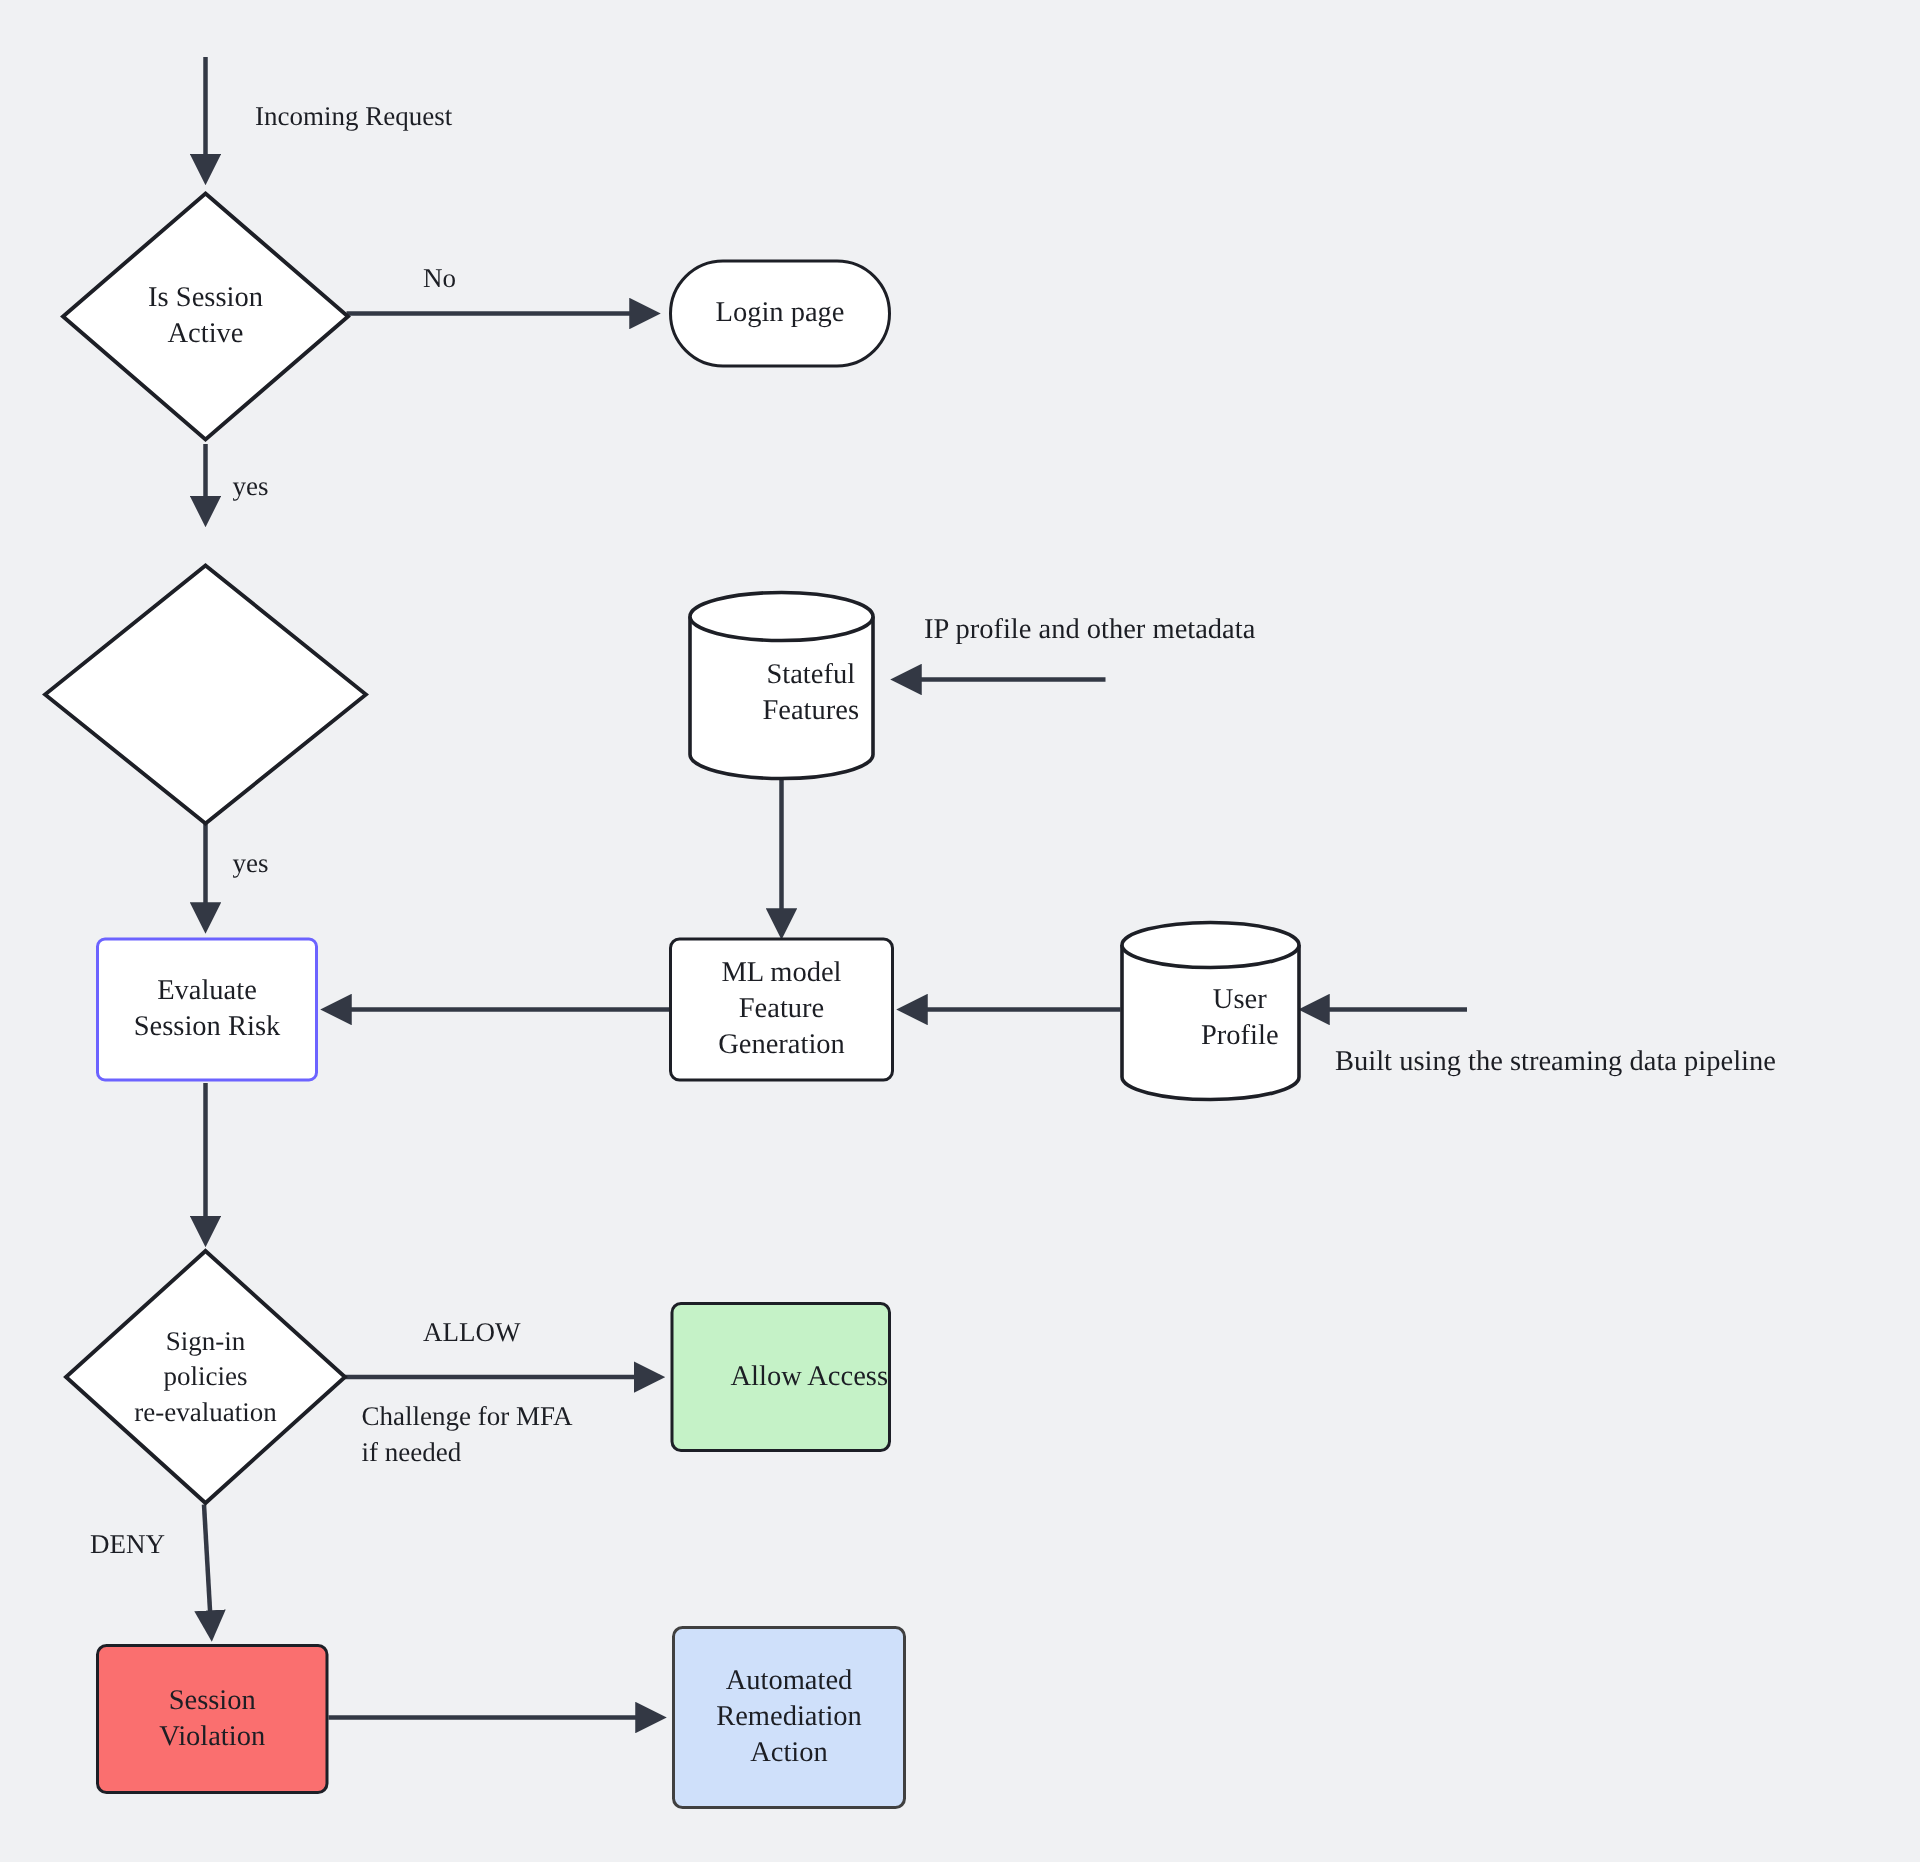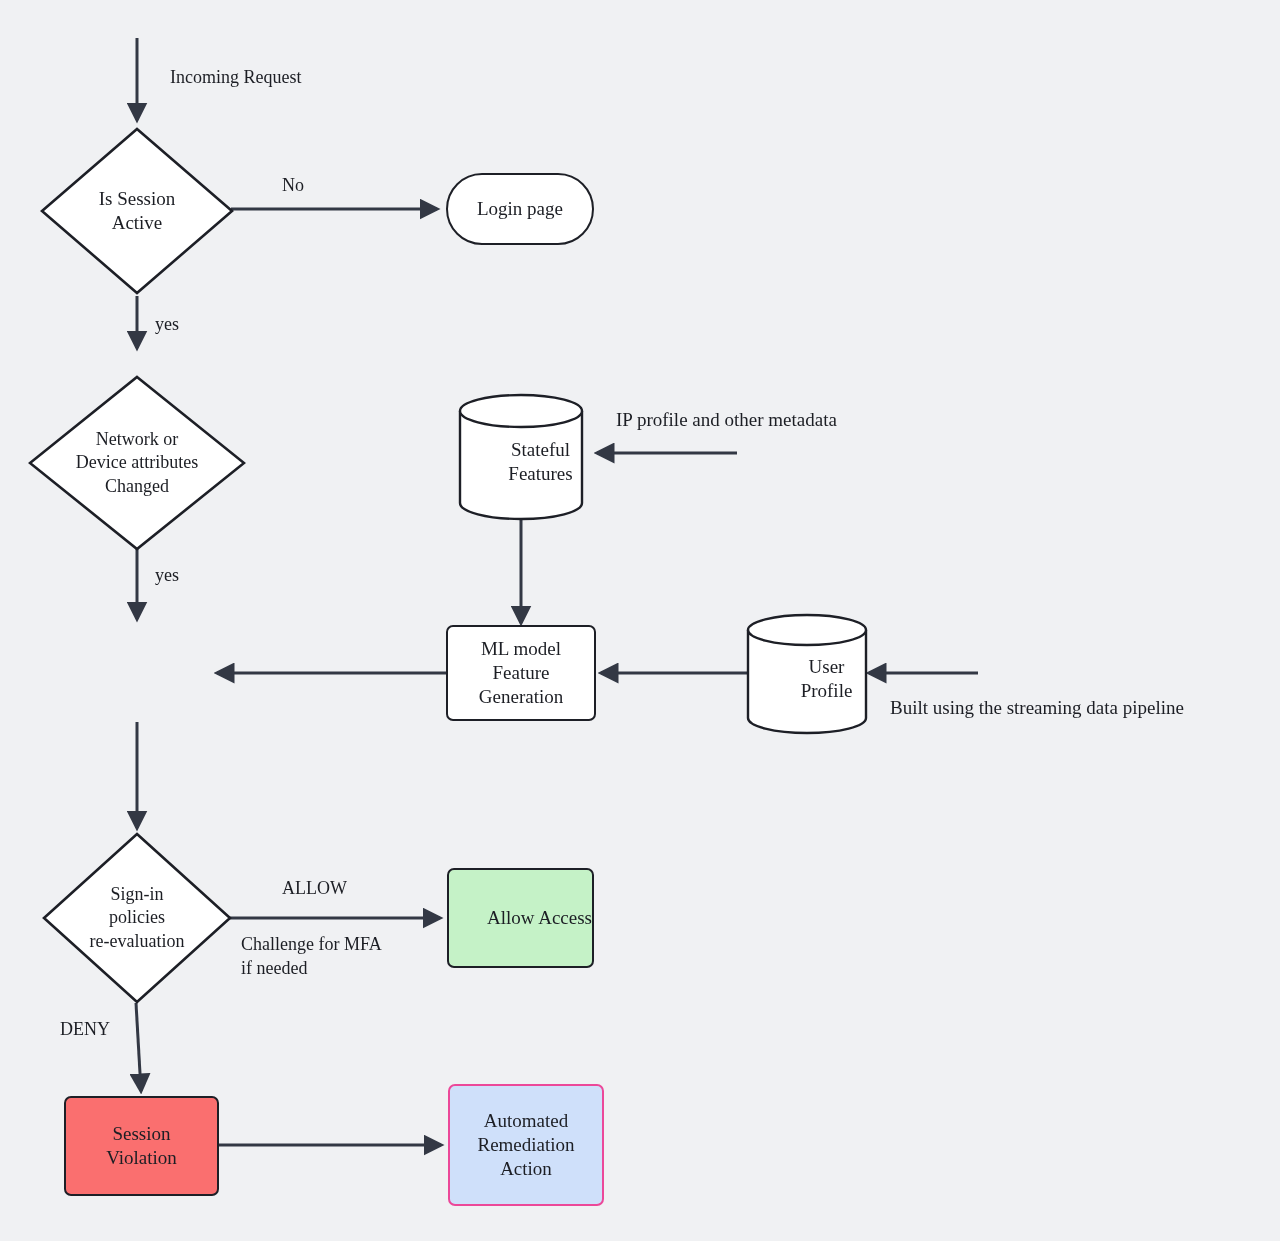--- a/index.html
+++ b/index.html
@@ -58,21 +58,21 @@
   .rect.fill-green {
     background: #c5f2c7;
     border: 2px solid #1d1f26;
   }
   .rect.fill-red {
     background: #fa6f6f;
     border: 2px solid #1d1f26;
   }
   .rect.fill-blue {
     background: #cfe0fa;
-    border: 2px solid #ec4899;
+    border: 2px solid #404040;
   }
   .rect.align-left {
     justify-content: flex-end;
     padding-left: 14px;
     text-align: left;
   }
 
   
   .stadium {
     background: #ffffff;
@@ -179,34 +179,35 @@
   </div>
 
   <div class="node stadium" style="left:446px; top:173px; width:148px; height:72px;">
     <span>Login page</span>
   </div>
 
   <div class="node diamond" style="left:28px; top:375px; width:218px; height:176px; font-size:18px;">
     <svg class="dshape" viewBox="0 0 218 176" preserveAspectRatio="none">
       <polygon points="109,2 216,88 109,174 2,88" fill="#ffffff" stroke="#1d1f26" stroke-width="2.6"></polygon>
     </svg>
-    <div class="dlabel">Network or
-Device attributes
-Changed</div>
   </div>
 
   <div class="node cylinder" style="left:457px; top:393px; width:128px; height:128px;">
     <svg class="cshape" viewBox="0 0 128 128" preserveAspectRatio="none">
       <path d="M 3 18 L 3 110 A 61 16 0 0 0 125 110 L 125 18" fill="#ffffff" stroke="#1d1f26" stroke-width="2.4"></path>
       <ellipse cx="64" cy="18" rx="61" ry="16" fill="#ffffff" stroke="#1d1f26" stroke-width="2.4"></ellipse>
     </svg>
     <div class="clabel">Stateful
 Features</div>
   </div>
 
+  <div class="node rect accent-blue-border" style="left:64px; top:625px; width:148px; height:96px;">
+    <span>Evaluate
+Session Risk</span>
+  </div>
 
   <div class="node rect" style="left:446px; top:625px; width:150px; height:96px;">
     <span>ML model
 Feature
 Generation</span>
   </div>
 
   <div class="node cylinder" style="left:745px; top:613px; width:124px; height:122px;">
     <svg class="cshape" viewBox="0 0 124 122" preserveAspectRatio="none">
       <path d="M 3 17 L 3 105 A 59 15 0 0 0 121 105 L 121 17" fill="#ffffff" stroke="#1d1f26" stroke-width="2.4"></path>

